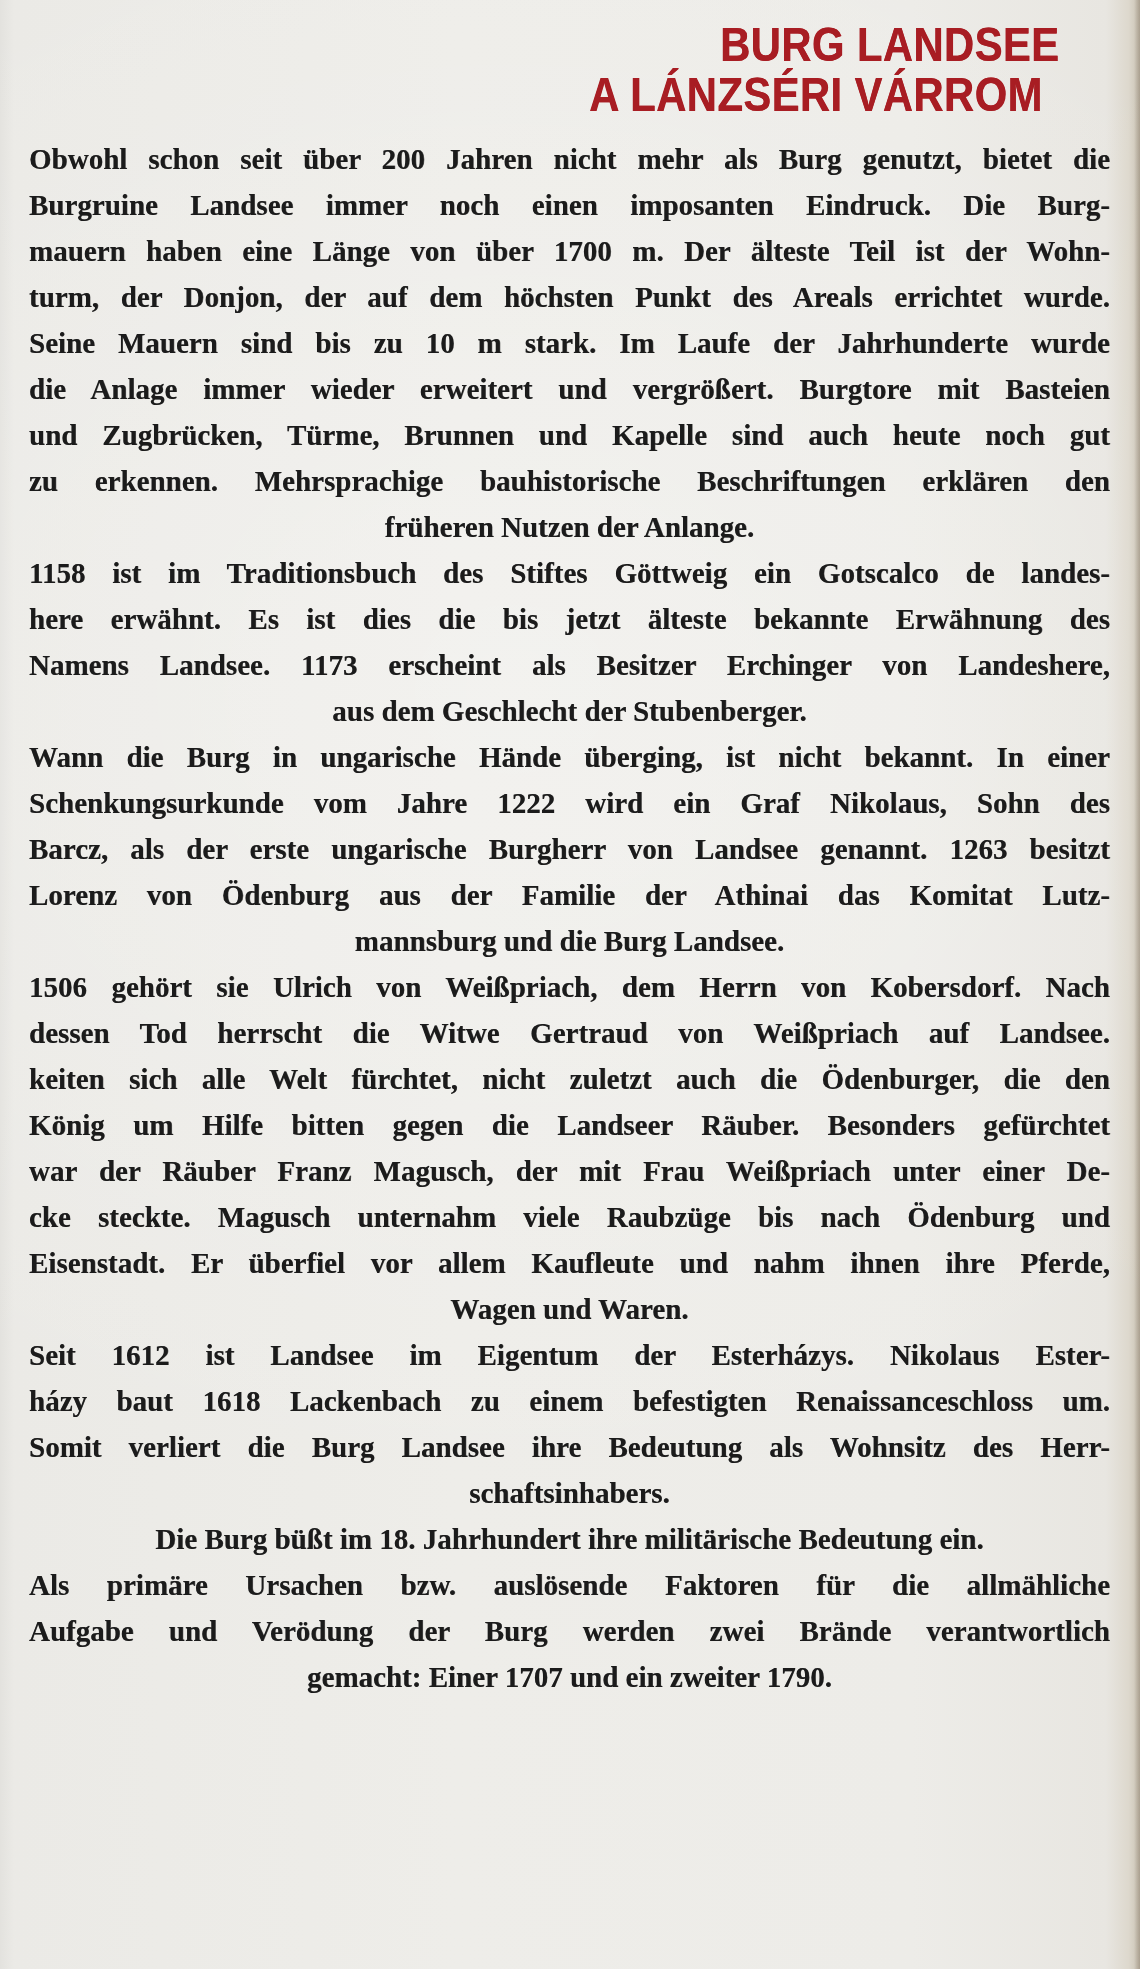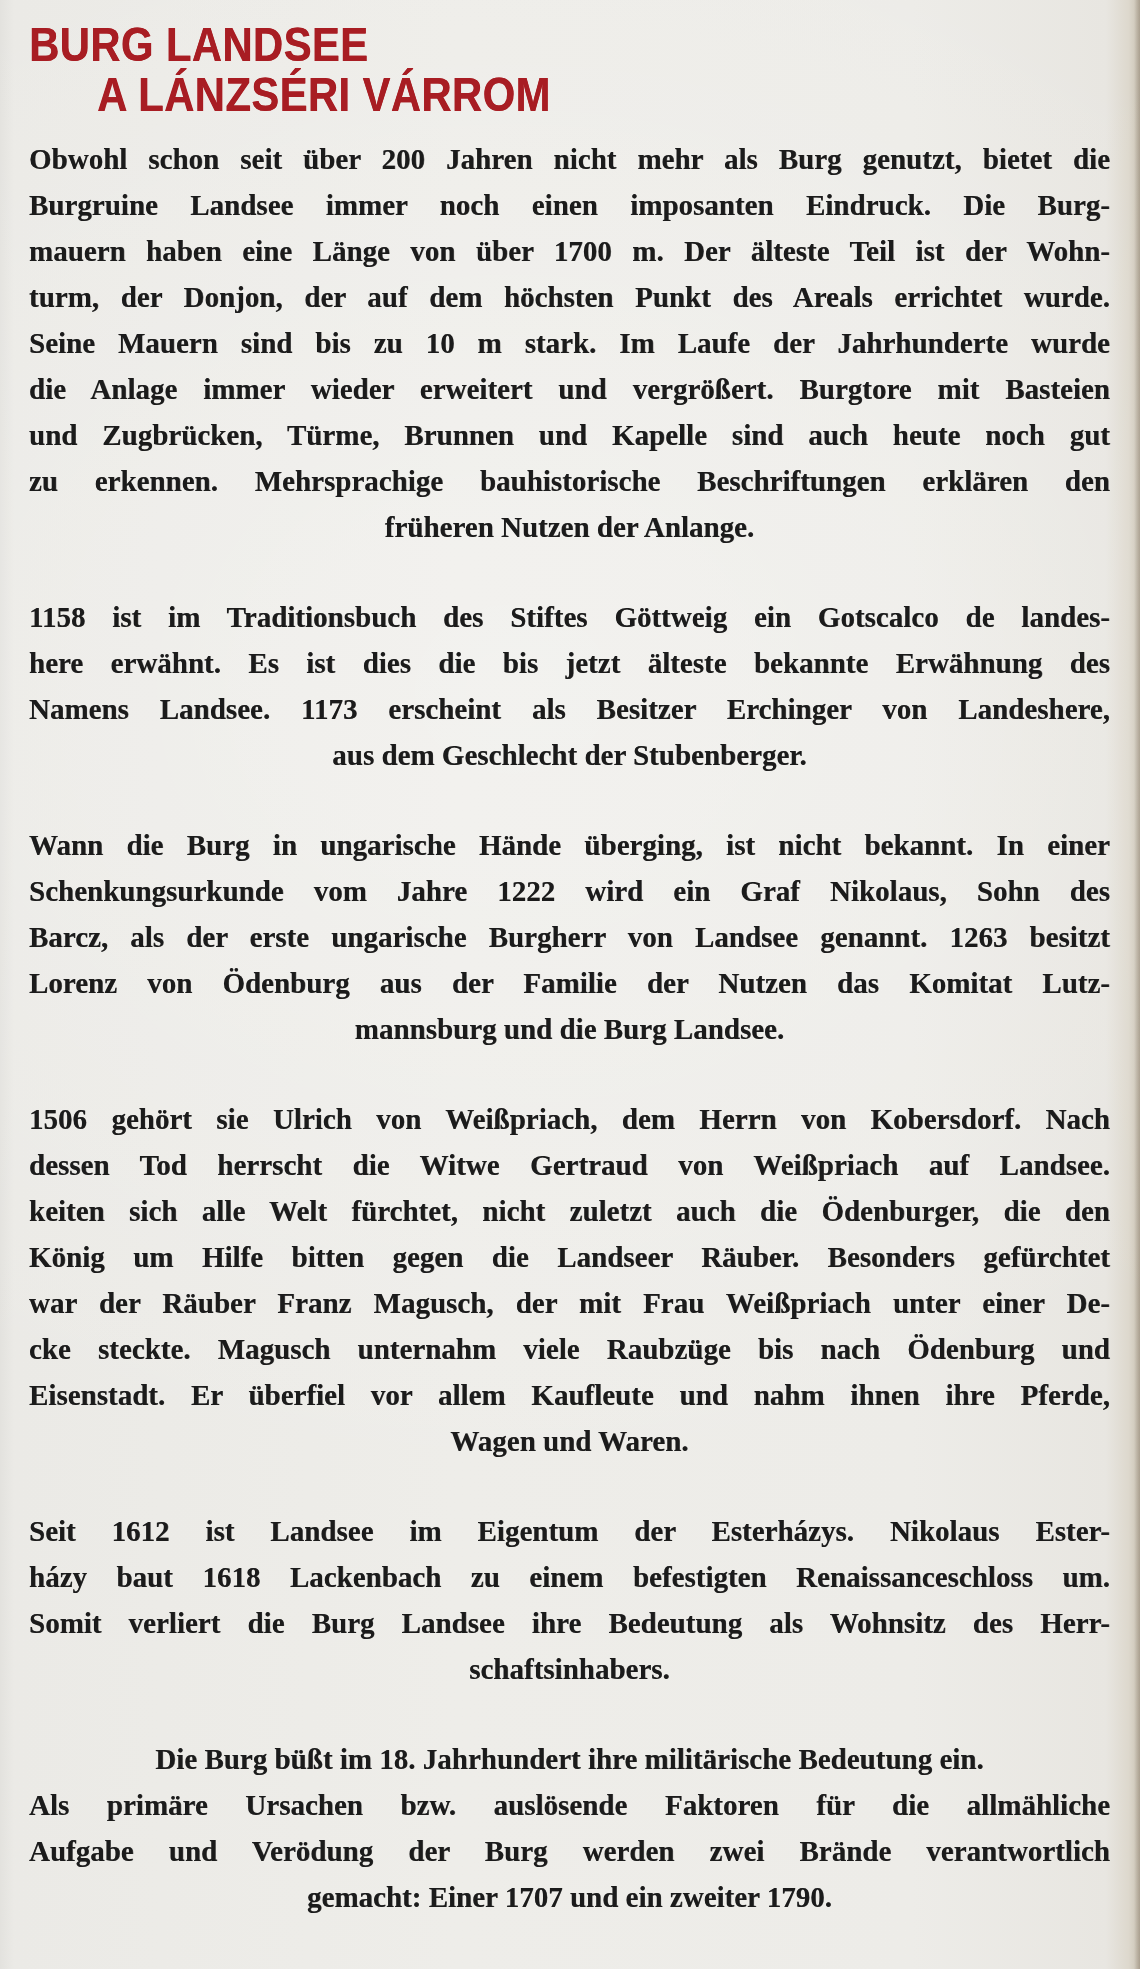--- a/index.html
+++ b/index.html
@@ -29,20 +29,21 @@
     position: absolute; top: 0; right: 0; bottom: 0; width: 6px;
     background: linear-gradient(90deg, rgba(110,95,75,0) 0%, rgba(110,95,75,0.35) 100%);
     pointer-events: none;
   }
   .content {
     position: relative;
     padding: 20px 30px 0 29px;
   }
   .title-block {
     margin: 0 0 16px 0;
+    text-align: right;
   }
   .title-line {
     font-family: "Liberation Sans", "DejaVu Sans", sans-serif;
     font-weight: 700;
     font-size: 48px;
     line-height: 50px;
     letter-spacing: 0.5px;
     color: #a81d23;
     white-space: nowrap;
   }
@@ -55,21 +56,21 @@
   .title-line.second {
     margin-left: 68px;
   }
   .body-text {
     width: 1081px;
     color: #1b1b1b;
     font-size: 29px;
     line-height: 46px;
     text-shadow: 0.35px 0 0 rgba(25,25,25,0.6);
   }
-  .para + .para { margin-top: 44px; }
+  .para + .para { }
   .line {
     text-align: justify;
     text-align-last: justify;
     font-weight: bold;
   }
   .line.noj {
     text-align: center;
     text-align-last: auto;
   }
 </style>
@@ -102,21 +103,21 @@
         <div class="para">
           <div class="line">1158 ist im Traditionsbuch des Stiftes Göttweig ein Gotscalco de landes-</div>
           <div class="line">here erwähnt. Es ist dies die bis jetzt älteste bekannte Erwähnung des</div>
           <div class="line">Namens Landsee. 1173 erscheint als Besitzer Erchinger von Landeshere,</div>
           <div class="line noj">aus dem Geschlecht der Stubenberger.</div>
         </div>
         <div class="para">
           <div class="line">Wann die Burg in ungarische Hände überging, ist nicht bekannt. In einer</div>
           <div class="line">Schenkungsurkunde vom Jahre 1222 wird ein Graf Nikolaus, Sohn des</div>
           <div class="line">Barcz, als der erste ungarische Burgherr von Landsee genannt. 1263 besitzt</div>
-          <div class="line">Lorenz von Ödenburg aus der Familie der Nutzen das Komitat Lutz-</div>
+          <div class="line">Lorenz von Ödenburg aus der Familie der Athinai das Komitat Lutz-</div>
           <div class="line noj">mannsburg und die Burg Landsee.</div>
         </div>
         <div class="para">
           <div class="line">1506 gehört sie Ulrich von Weißpriach, dem Herrn von Kobersdorf. Nach</div>
           <div class="line">dessen Tod herrscht die Witwe Gertraud von Weißpriach auf Landsee.</div>
           <div class="line">keiten sich alle Welt fürchtet, nicht zuletzt auch die Ödenburger, die den</div>
           <div class="line">König um Hilfe bitten gegen die Landseer Räuber. Besonders gefürchtet</div>
           <div class="line">war der Räuber Franz Magusch, der mit Frau Weißpriach unter einer De-</div>
           <div class="line">cke steckte. Magusch unternahm viele Raubzüge bis nach Ödenburg und</div>
           <div class="line">Eisenstadt. Er überfiel vor allem Kaufleute und nahm ihnen ihre Pferde,</div>

